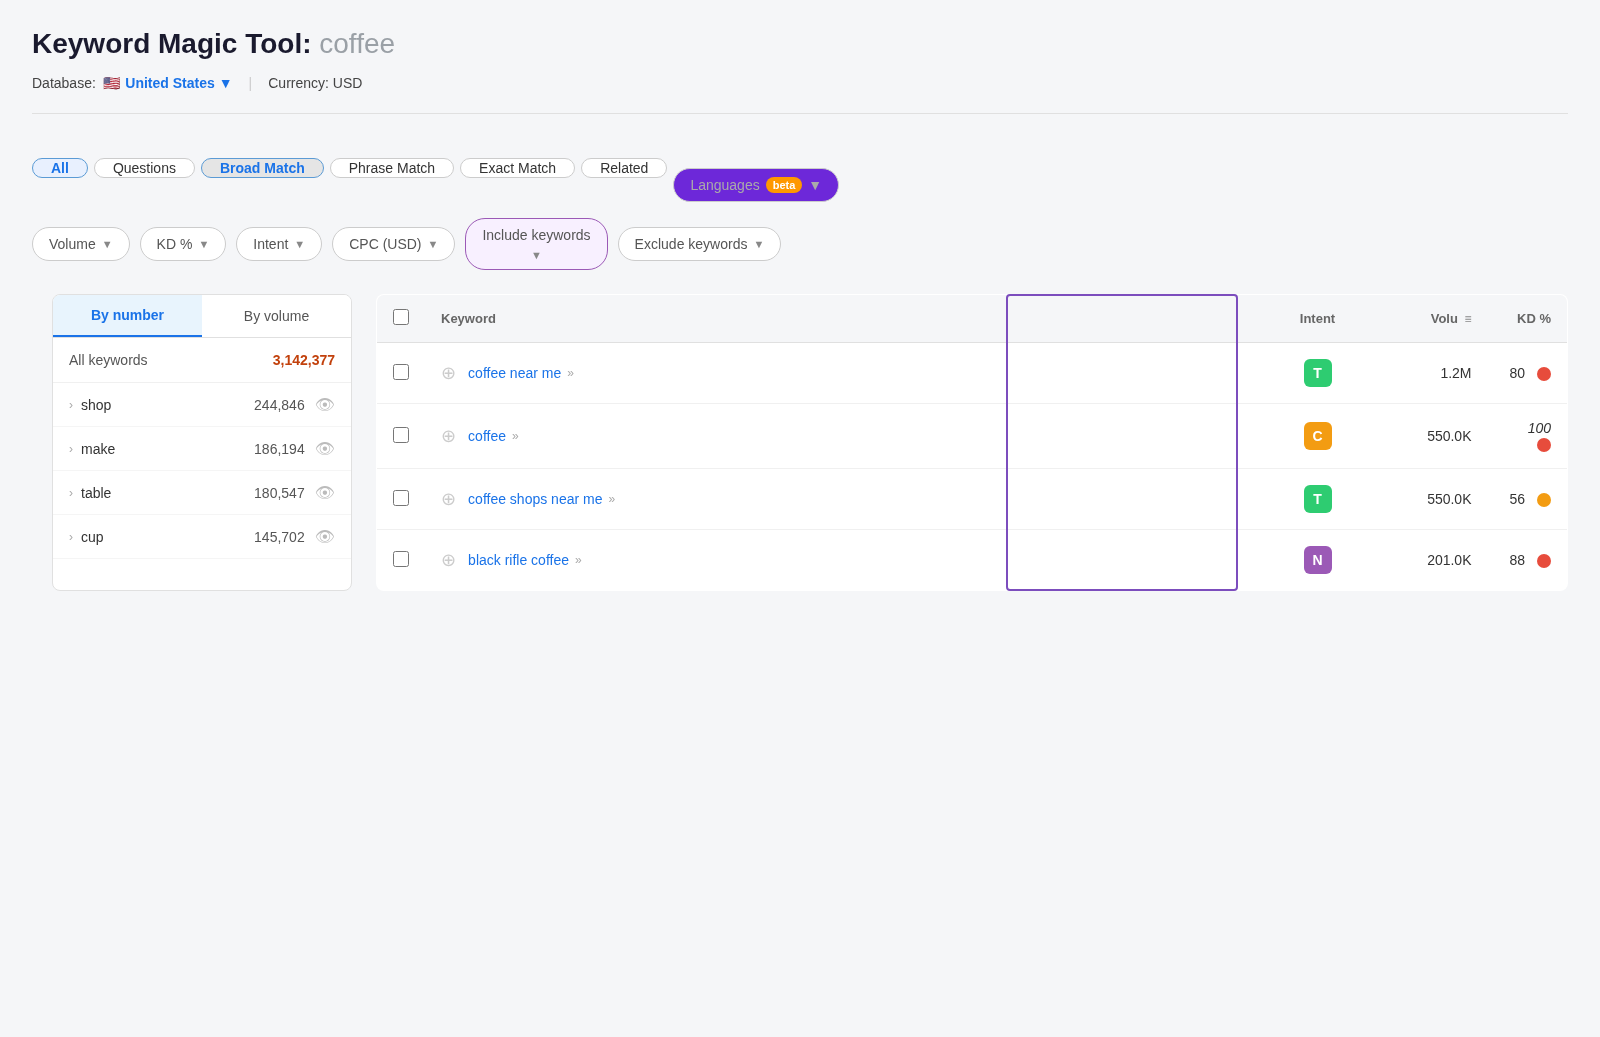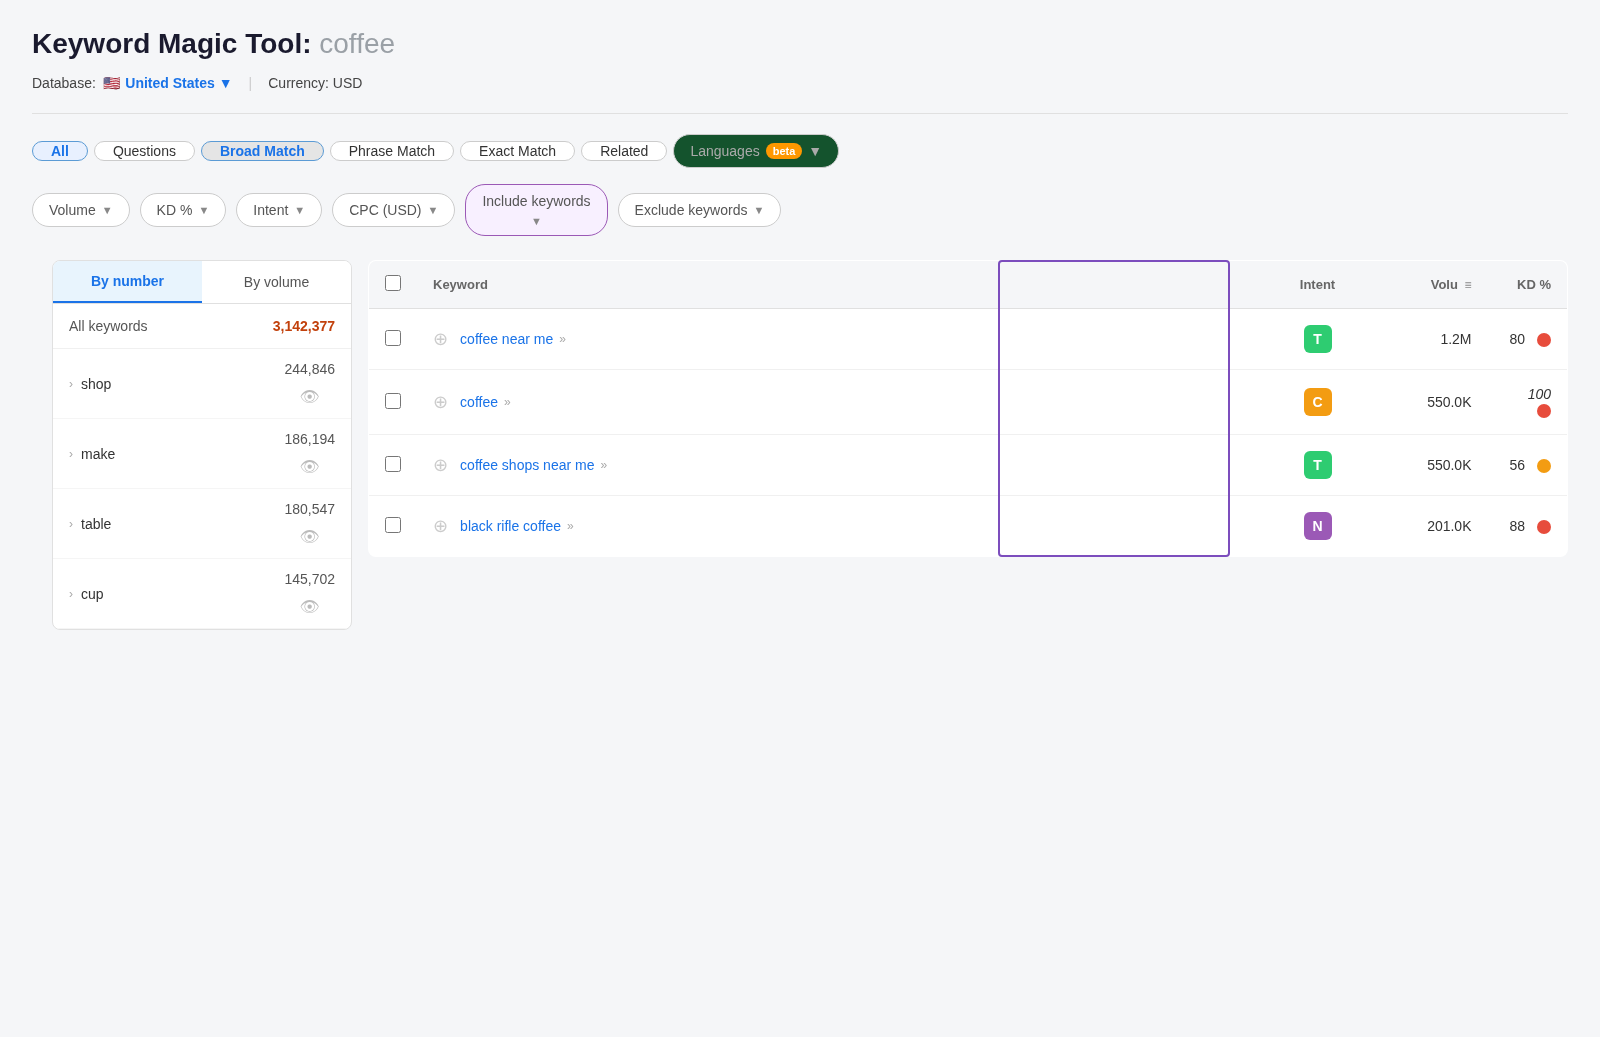--- a/index.html
+++ b/index.html
@@ -38,25 +38,25 @@
     .tab-btn.selected-blue {
       background: #e5e5e5;
       border-color: #5b9bd5;
       color: #1a73e8;
       font-weight: 600;
     }
     .languages-btn {
       padding: 8px 16px;
       border-radius: 20px;
       border: 1.5px solid #ccc;
-      background: #14532d;
+      background: #6d28d9;
       color: #aaa;
       font-size: 14px;
       cursor: pointer;
-      display: flex; align-items: center; gap: 6px;
+      display: flex; align-items: center; gap: 6px; margin-top: 34px;
     }
     .beta-badge {
       background: #ff9800;
       color: #fff;
       font-size: 11px;
       font-weight: 700;
       padding: 2px 7px;
       border-radius: 10px;
     }
 
@@ -69,21 +69,21 @@
       background: #fff;
       color: #555;
       font-size: 14px;
       cursor: pointer;
       display: flex; align-items: center; gap: 6px;
       font-weight: 500;
     }
     .filter-btn .chevron { font-size: 11px; color: #888; }
 
     
-    .main-content { display: flex; gap: 16px; padding-left: 20px; }
+    .main-content { display: flex; gap: 24px; padding-left: 20px; }
 
     
     .left-panel {
       width: 300px;
       flex-shrink: 0;
       background: #fff;
       border-radius: 8px;
       border: 1px solid #e0e0e0;
       overflow: hidden;
     }
@@ -115,21 +115,21 @@
     .left-panel-header span:last-child { font-weight: 600; color: #c2410c; }
 
     .left-panel-item {
       display: flex; align-items: center; justify-content: space-between;
       padding: 12px 16px;
       font-size: 14px;
       border-bottom: 1px solid #f5f5f5;
     }
     .left-panel-item .item-left { display: flex; align-items: center; gap: 8px; color: #333; }
     .left-panel-item .chevron-right { color: #aaa; font-size: 12px; cursor: pointer; }
-    .left-panel-item .item-right { display: flex; align-items: center; gap: 10px; color: #555; font-weight: 500; flex-direction: column; }
+    .left-panel-item .item-right { display: flex; align-items: center; gap: 10px; color: #555; font-weight: 500; }
     .left-panel-item .eye-icon { color: #bbb; font-size: 16px; cursor: pointer; }
     .left-panel-inner { position: relative; overflow: hidden; }
 
     
     .right-panel { flex: 1; }
     .summary-bar {
       display: flex; align-items: center; gap: 24px;
       margin-bottom: 12px;
       font-size: 15px;
       color: #555;

